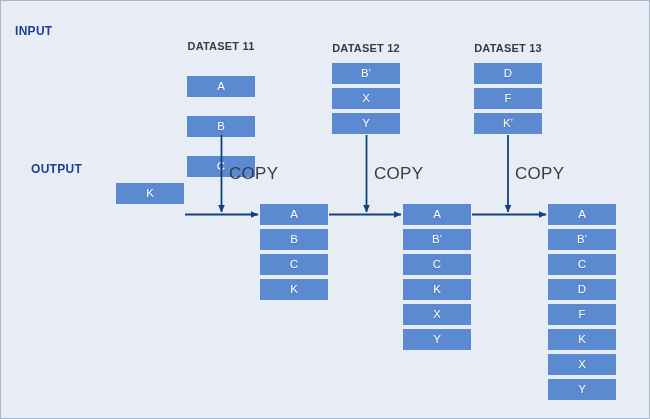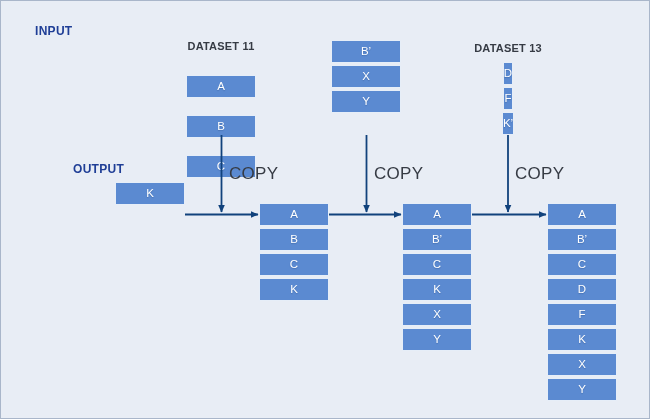--- a/index.html
+++ b/index.html
@@ -24,22 +24,22 @@
     border:1px solid var(--canvas-border);
     overflow:hidden;
   }
   .section-label{
     position:absolute;
     font-size:12px;
     font-weight:bold;
     letter-spacing:0.3px;
     color:var(--section-label);
   }
-  .input-label{left:34px;top:23px;}
-  .output-label{left:30px;top:161px;margin-left:42px;}
+  .input-label{left:14px;top:23px;}
+  .output-label{left:30px;top:161px;}
   .stack{
     position:absolute;
     width:70px;
     display:flex;
     flex-direction:column;
   }
   .stack-title{
     height:22px;
     line-height:16px;
     font-size:11px;
@@ -90,26 +90,27 @@
   <div class="section-label output-label">OUTPUT</div>
 
   <div class="stack" style="left:185px;top:37px;gap:15px;">
     <div class="stack-title">DATASET 11</div>
     <div class="box">A</div>
     <div class="box">B</div>
     <div class="box">C</div>
   </div>
 
   <div class="stack" style="left:330px;top:39px;">
+    <div class="stack-title">DATASET 12</div>
     <div class="box">B’</div>
     <div class="box">X</div>
     <div class="box">Y</div>
   </div>
 
-  <div class="stack" style="left:472px;top:39px;align-items:center;">
+  <div class="stack" style="left:472px;top:39px;">
     <div class="stack-title">DATASET 13</div>
     <div class="box">D</div>
     <div class="box">F</div>
     <div class="box">K’</div>
   </div>
 
   <div class="copy-label copy-1">COPY</div>
   <div class="copy-label copy-2">COPY</div>
   <div class="copy-label copy-3">COPY</div>
 

